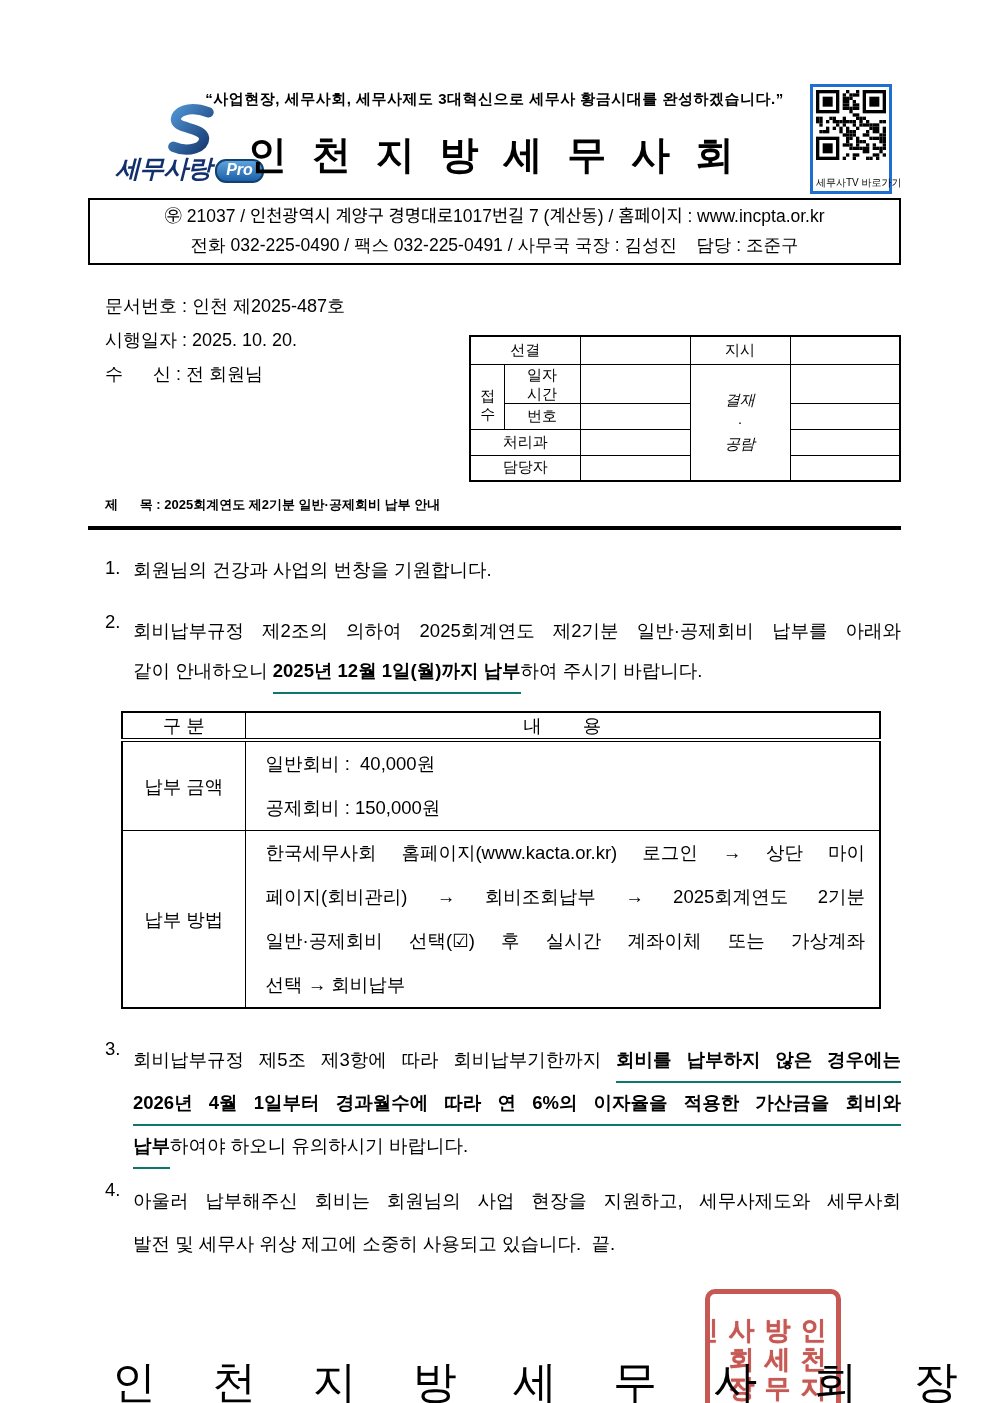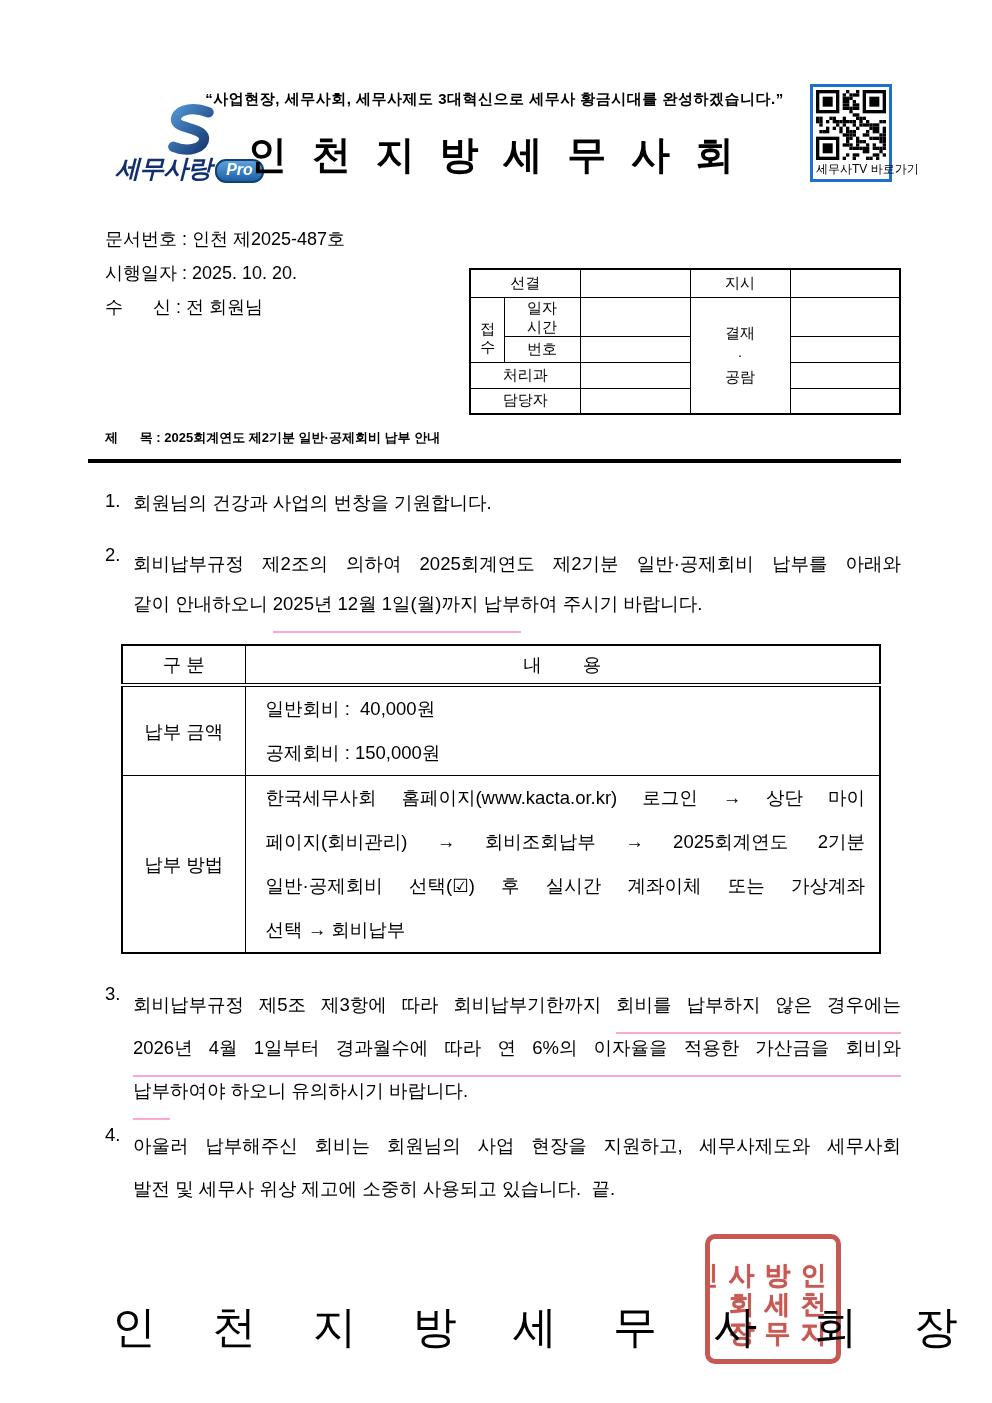--- a/index.html
+++ b/index.html
@@ -12,54 +12,54 @@
   .header { position:relative; height:198px; }
   .slogan { position:absolute; left:0; top:90px; width:813px; text-align:center; font-size:15px; font-weight:bold; letter-spacing:.5px; }
   .logo { position:absolute; left:24px; top:104px; width:155px; text-align:center; }
   .logo-icon { display:block; margin:0 auto; }
   .logo-line { margin-top:-4px; white-space:nowrap; }
   .brand { font-size:25px; font-weight:bold; font-style:italic; color:#13306e; letter-spacing:-1px; }
   .pro-badge { display:inline-block; margin-left:4px; padding:0 9px 2px; background:linear-gradient(#5ea2de,#1d5fa7); border:2px solid #12406f; border-radius:11px; color:#fff; font-size:16px; font-weight:bold; font-style:italic; vertical-align:2px; }
   .org-title { position:absolute; left:0; top:128px; width:813px; text-align:center; font-size:39px; font-weight:bold; letter-spacing:7px; }
   .qr-box { position:absolute; left:722px; top:84px; width:82px; border:3px solid #1e6fd0; background:#fff; padding:3px 3px 1px; text-align:center; }
   .qr-box svg { display:block; width:70px; height:70px; }
-  .qr-caption { font-size:12px; margin-top:1px; white-space:nowrap; }
+  .qr-caption { font-size:10px; margin-top:16px; white-space:nowrap; }
 
   
   .contact-box { width:813px; border:2px solid #000; text-align:center; font-size:17.5px; line-height:29px; padding:2px 0 3px; }
 
   
   .docinfo-row { display:flex; justify-content:space-between; margin-top:22px; width:813px; }
   .docinfo { font-size:18px; line-height:34px; padding-left:17px; padding-top:2px; }
   .approval { border-collapse:collapse; table-layout:fixed; font-size:15px; }
   .approval td { border:1px solid #000; text-align:center; vertical-align:middle; padding:0; }
   .approval { border:2px solid #000;margin-top:48px; }
   .approval .vert { writing-mode:vertical-rl; text-orientation:upright; letter-spacing:4px; }
   .approval .ml { white-space:pre-line; line-height:19px; }
-  .approval .gr { white-space:pre-line; line-height:22px; }
+  .approval .gr { white-space:pre-line; line-height:22px;font-style:italic; }
 
   
   .subject { margin-top:14px; padding-left:17px; font-size:13px; font-weight:bold; }
   .rule { width:813px; height:4px; background:#000; margin-top:12px; }
 
   
   .para { display:flex; width:813px; font-size:18.5px; margin-left:17px; width:796px; }
   .para .no { flex:0 0 28px; }
   .para .body { flex:1; }
   .jl { text-align:justify; text-align-last:justify; text-justify:inter-word; }
-  .em { font-weight:normal; border-bottom:2px solid #f9a8d4; padding-bottom:17px; }
+  .em { font-weight:bold; border-bottom:2px solid #0f766e; padding-bottom:11px; }
   .p1 { margin-top:27px; }
   .p2 { margin-top:29px; } .p2 .body div { line-height:40px; }
   .p3 { margin-top:29px; } .p3 .body div { line-height:43px; }
   .p4 { margin-top:12px; } .p4 .body div { line-height:43px; }
 
   
   .fee { border-collapse:collapse; table-layout:fixed; margin:20px 0 0 33px; border:2px solid #000; font-size:18.5px; }
   .fee td { border:1.5px solid #000; vertical-align:middle; }
-  .fee .hdr td { height:40px; text-align:center; border-bottom:4px double #000; }
+  .fee .hdr td { height:28px; text-align:center; border-bottom:4px double #000; }
   .fee .rowlabel { text-align:center; }
   .fee .cell { padding:0 14px 0 20px; }
   .fee .amount td { height:90px; }
   .fee .amount .cell div { line-height:44px; }
   .fee .method td { height:155px; }
   .fee .method .cell div { line-height:44px; }
 
   
   .sig-wrap { position:relative; margin-top:58px; width:813px; height:150px; }
   .sig-text { position:relative; z-index:2; text-align:center; padding-top:30px; padding-left:24px; font-size:44px; letter-spacing:22px; white-space:nowrap; }
@@ -228,20 +228,24 @@
           <rect x="15" y="1" width="5" height="5" fill="#fff"></rect>
           <rect x="16" y="2" width="3" height="3"></rect>
           <rect x="0" y="14" width="7" height="7"></rect>
           <rect x="1" y="15" width="5" height="5" fill="#fff"></rect>
           <rect x="2" y="16" width="3" height="3"></rect>
         </svg>
       <div class="qr-caption">세무사TV 바로가기</div>
     </div>
   </div>
 
+  <div class="contact-box">
+    <div class="pre">㉾ 21037 / 인천광역시 계양구 경명대로1017번길 7 (계산동) / 홈페이지 : www.incpta.or.kr</div>
+    <div class="pre">전화 032-225-0490 / 팩스 032-225-0491 / 사무국 국장 : 김성진    담당 : 조준구</div>
+  </div>
 
   <div class="docinfo-row">
     <div class="docinfo">
       <div><span class="pre">문서번호 :</span> <span>인천 제2025-487호</span></div>
       <div><span class="pre">시행일자 :</span> <span>2025. 10. 20.</span></div>
       <div><span class="pre">수      신 :</span> <span>전 회원님</span></div>
     </div>
 
     <table class="approval">
       <colgroup>

